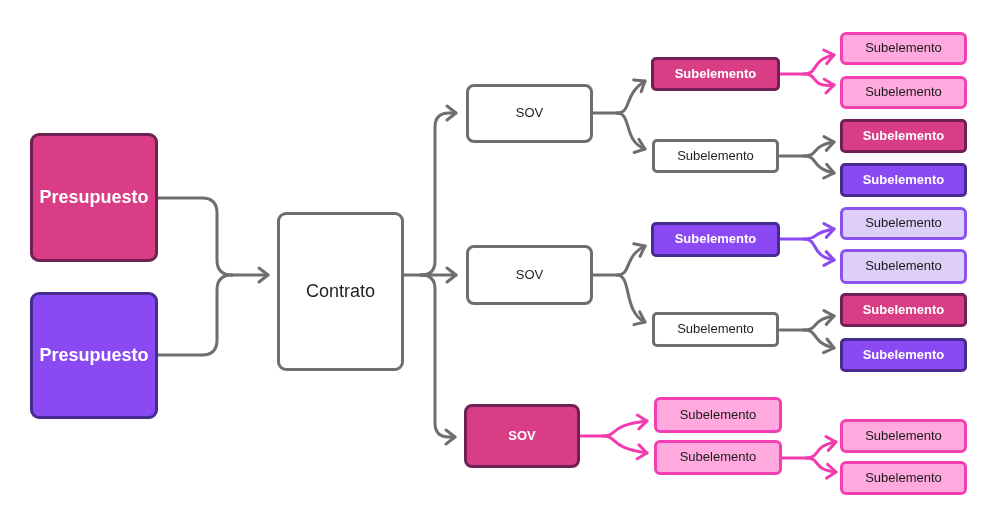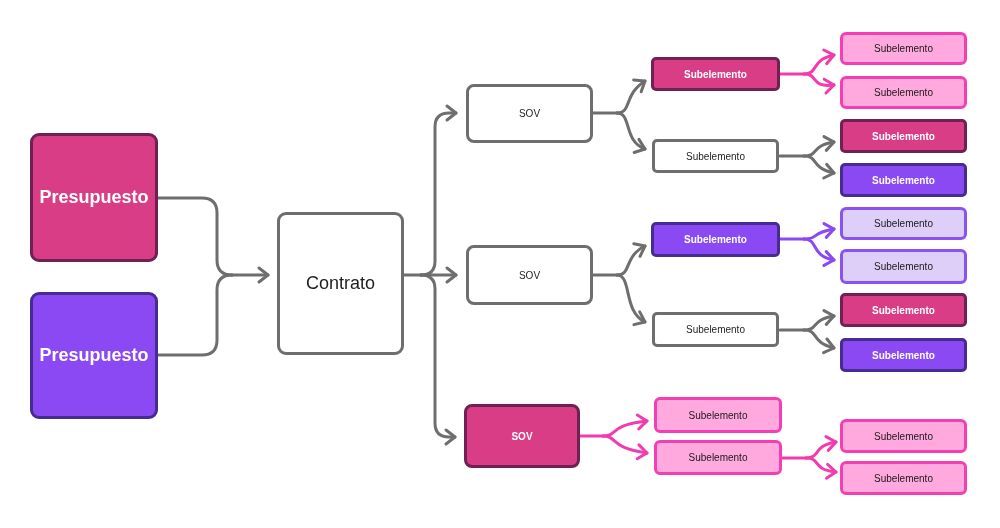--- a/index.html
+++ b/index.html
@@ -7,21 +7,21 @@
     position:relative;width:1000px;height:528px;background:#ffffff;
     font-family:"Liberation Sans",sans-serif;overflow:hidden;
   }
   svg.edges{position:absolute;left:0;top:0;}
   .edge{fill:none;stroke-width:3;stroke-linecap:round;stroke-linejoin:round;}
   .e-gray{stroke:#6E6E6E;}
   .e-pink{stroke:#F23CAE;}
   .e-purple{stroke:#8A49F3;}
   .node{
     position:absolute;display:flex;align-items:center;justify-content:center;
-    box-sizing:border-box;border-radius:5px;font-size:10px;line-height:1.1;
+    box-sizing:border-box;border-radius:5px;font-size:13px;line-height:1.1;
     text-align:center;white-space:nowrap;z-index:2;
   }
   .node.big{border-radius:9px;font-size:18px;}
   .st-magenta{background:#D83D86;border:3px solid #6E2152;color:#ffffff;font-weight:bold;}
   .st-purple{background:#8A49F3;border:3px solid #462B90;color:#ffffff;font-weight:bold;}
   .st-pink{background:#FFA9DE;border:3px solid #F43FB2;color:#1a1a1a;border-radius:6px;}
   .st-lavender{background:#DECFF9;border:3px solid #8A52F0;color:#1a1a1a;border-radius:6px;}
   .st-white{background:#ffffff;border:3px solid #6E6E6E;color:#1f1f1f;}
 </style>
 </head>
@@ -79,21 +79,21 @@
     <path class="edge e-gray" marker-end="url(#m-gray)" d="M804 330 C819 330 810 320 834 316"></path>
     <path class="edge e-gray" marker-end="url(#m-gray)" d="M804 330 C819 330 810 342 834 348"></path>
 
     <path class="edge e-pink" d="M782 458 H806"></path>
     <path class="edge e-pink" marker-end="url(#m-pink)" d="M806 458 C821 458 812 446 836 442"></path>
     <path class="edge e-pink" marker-end="url(#m-pink)" d="M806 458 C821 458 812 470 836 472"></path>
   </svg>
 
   <div class="node big st-magenta" style="left:30px;top:133px;width:128px;height:129px;">Presupuesto</div>
   <div class="node big st-purple" style="left:30px;top:292px;width:128px;height:127px;">Presupuesto</div>
-  <div class="node big st-white" style="left:277px;top:212px;width:127px;height:143px;">Contrato</div>
+  <div class="node big st-white" style="left:277px;top:212px;width:127px;height:159px;">Contrato</div>
 
   <div class="node st-white" style="left:466px;top:84px;width:127px;height:59px;border-radius:8px;">SOV</div>
   <div class="node st-white" style="left:466px;top:245px;width:127px;height:60px;border-radius:8px;">SOV</div>
   <div class="node st-magenta" style="left:464px;top:404px;width:116px;height:64px;border-radius:8px;">SOV</div>
 
   <div class="node st-magenta" style="left:651px;top:57px;width:129px;height:34px;">Subelemento</div>
   <div class="node st-white" style="left:652px;top:139px;width:127px;height:34px;">Subelemento</div>
   <div class="node st-purple" style="left:651px;top:222px;width:129px;height:35px;">Subelemento</div>
   <div class="node st-white" style="left:652px;top:312px;width:127px;height:35px;">Subelemento</div>
   <div class="node st-pink" style="left:654px;top:397px;width:128px;height:36px;">Subelemento</div>

